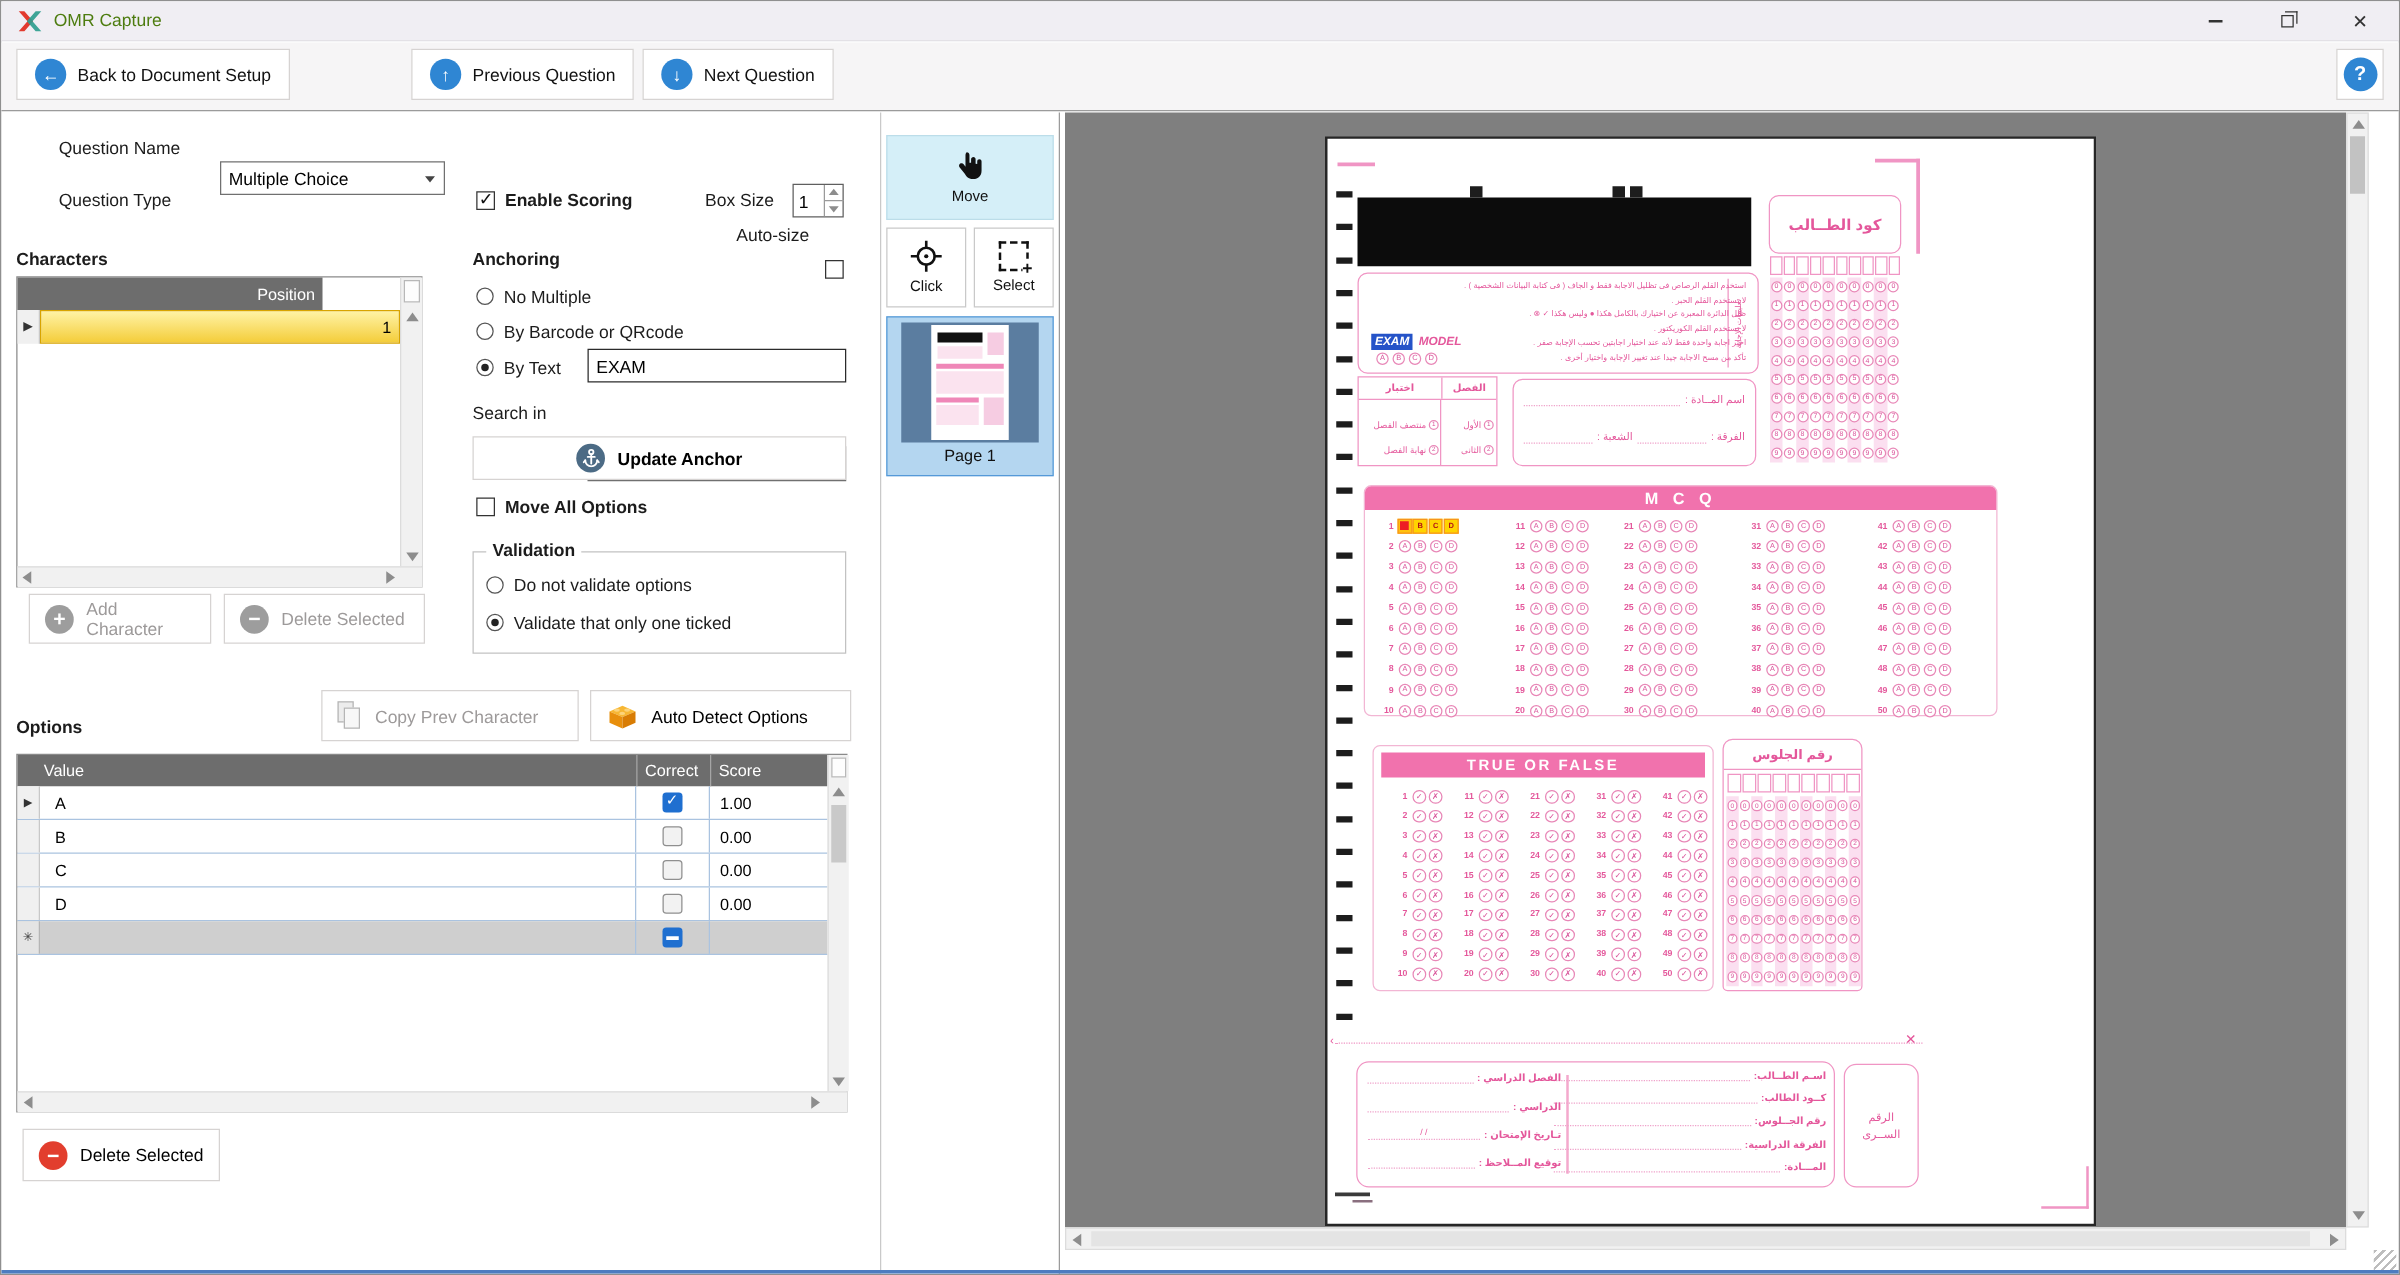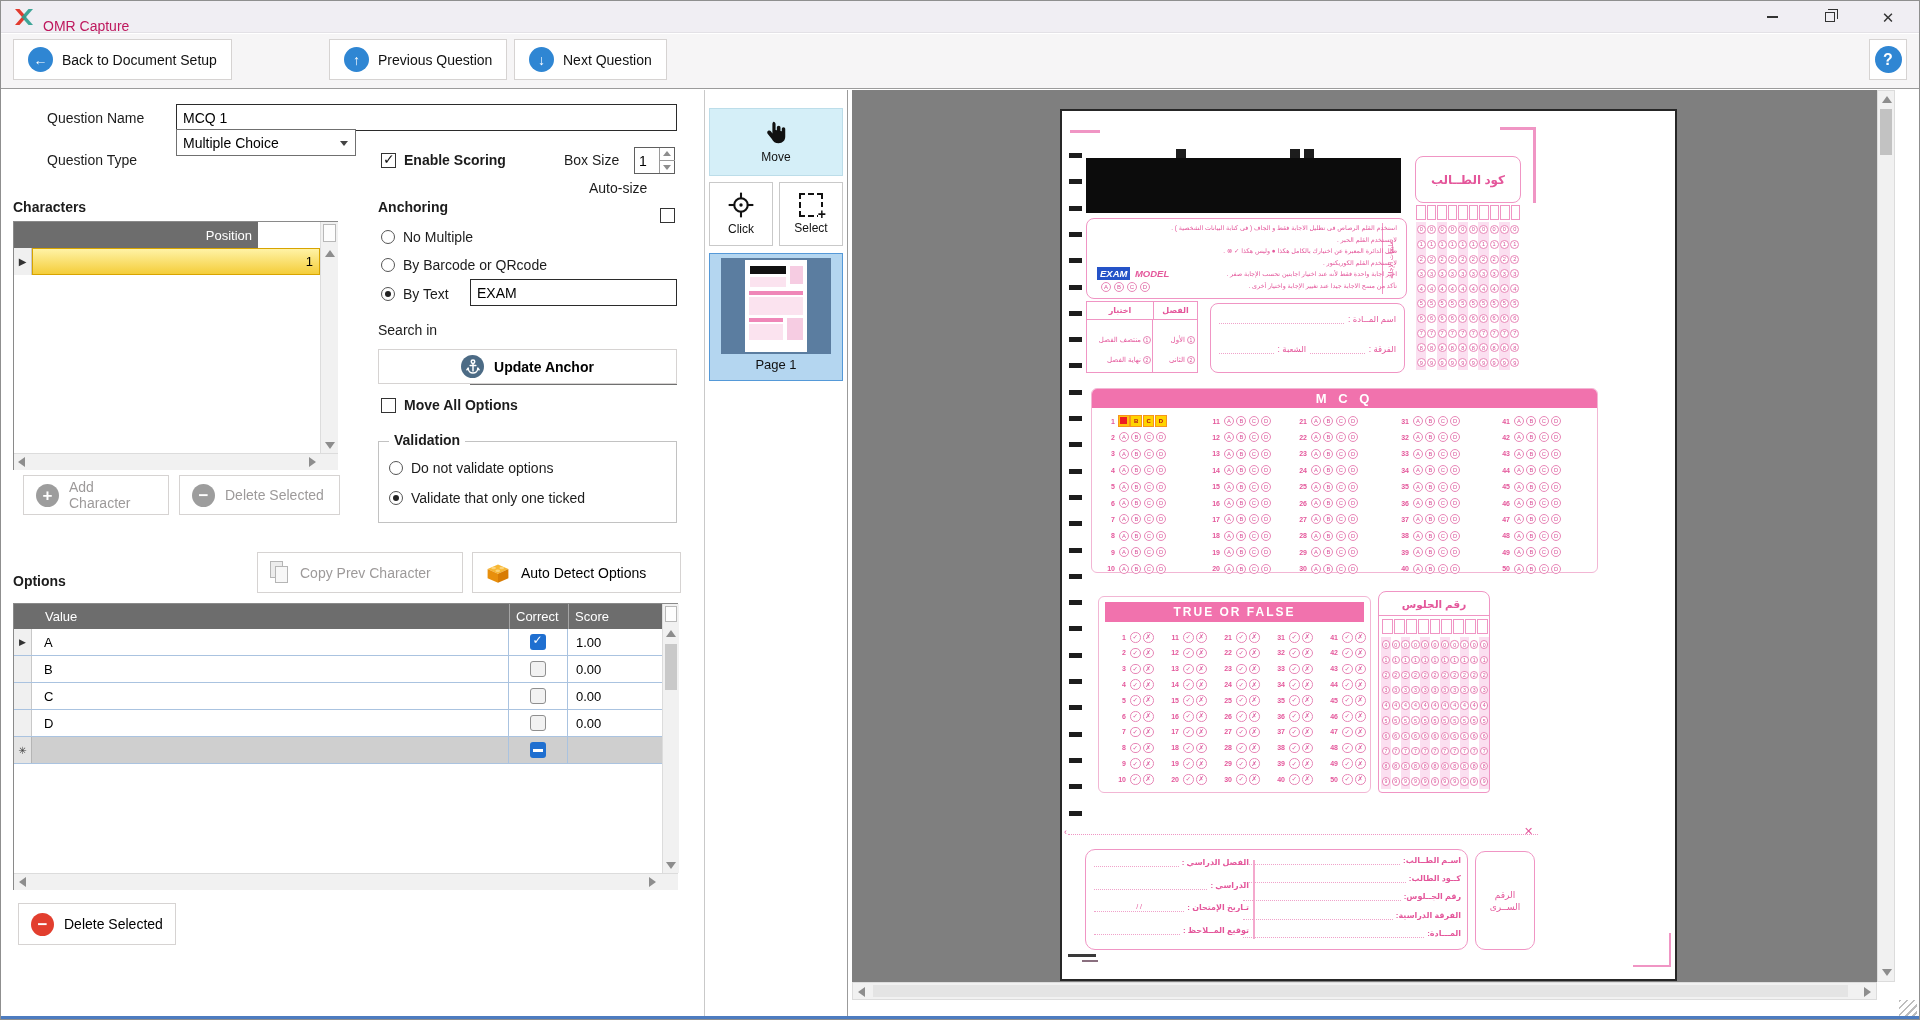--- a/index.html
+++ b/index.html
@@ -1,21 +1,21 @@
 <!DOCTYPE html>
 <html><head>
 <meta charset="utf-8">
 <style>
   html,body{margin:0;padding:0;background:#d8d8d8;}
   *{box-sizing:border-box;font-family:"Liberation Sans","DejaVu Sans",sans-serif;}
   #app{position:relative;width:1920px;height:1020px;background:#ffffff;overflow:hidden;border:1px solid #8f8f8f;}
   .abs{position:absolute;}
   
   #titlebar{left:0;top:0;width:1920px;height:32px;background:#f0eef3;border-bottom:1px solid #e3e1e6;}
-  #title-text{left:42px;top:17px;font-size:14px;color:#be185d;}
+  #title-text{left:42px;top:7px;font-size:14px;color:#4d7c0f;}
   .caption-btn{top:0;height:32px;width:46px;display:flex;align-items:center;justify-content:center;color:#222;}
   .min-glyph{width:11px;height:1.5px;background:#333;}
   .restore-glyph{position:relative;width:10px;height:10px;border:1.2px solid #333;background:#f0eef3;}
   .restore-glyph:before{content:"";position:absolute;left:2px;top:-4px;width:9px;height:9px;border:1.2px solid #333;border-left:none;border-bottom:none;}
   .close-glyph{font-size:15px;color:#333;line-height:1;}
   
   #toolbar{left:0;top:33px;width:1920px;height:55px;background:#f6f5f6;border-bottom:1px solid #9b9b9b;}
   .tb-btn{top:5px;height:41px;background:#fff;border:1px solid #d6d3d2;display:flex;align-items:center;gap:9px;padding:0 14px;font-size:14px;color:#111;cursor:default;}
   .blue-circ{width:25px;height:25px;border-radius:50%;background:#2f86d3;color:#fff;display:flex;align-items:center;justify-content:center;font-size:14px;font-weight:bold;flex:0 0 auto;}
   #help-btn{left:1868px;top:5px;width:38px;height:41px;background:#fff;border:1px solid #d6d3d2;display:flex;align-items:center;justify-content:center;}
@@ -102,23 +102,20 @@
     <div class="abs tb-btn" style="left:513px">
       <div class="blue-circ">↓</div>
       <span>Next Question</span>
     </div>
     <div class="abs" id="help-btn">
       <div class="q-circ">?</div>
     </div>
   </div>
 
   <div class="abs lbl" style="left:46px;top:104px;height:26px">Question Name</div>
-  <div class="abs inp" style="left:175px;top:103px;width:501px;height:27px;border-color:#2b2b2b">
-      <span>MCQ 1</span>
-    </div>
 
   <div class="abs lbl" style="left:46px;top:145px;height:27px">Question Type</div>
   <div class="abs combo" style="left:175px;top:128px;width:180px;height:27px">
     <span>Multiple Choice</span>
     <span class="carr"></span>
   </div>
   <div class="abs row" style="left:380px;top:151px">
     <div class="cb checked"></div>
     <span class="lbl semib">Enable Scoring</span>
   </div>
@@ -225,21 +222,21 @@
       <ellipse cx="6.6" cy="6.2" rx="1.8" ry="1" fill="#fcd37a"></ellipse>
       <ellipse cx="12.9" cy="6.2" rx="1.8" ry="1" fill="#fcd37a"></ellipse>
       <ellipse cx="9.8" cy="8.3" rx="1.8" ry="1" fill="#fcd37a"></ellipse>
     </svg>
     <span>Auto Detect Options</span>
   </div>
 
   <div class="abs lbl bold" style="left:12px;top:572px">Options</div>
   <div class="abs grid-outer" style="left:12px;top:602px;width:665px;height:287px">
     <div class="grid-head" style="position:absolute;left:0;top:0;width:648px;height:25px">
-      <span style="padding-left:31px;flex:0 0 495px">Value</span>
+      <span style="padding-left:21px;flex:0 0 495px">Value</span>
       <span style="flex:0 0 59px;border-left:1px solid #a5a5a5;padding-left:6px;height:25px;display:flex;align-items:center">Correct</span>
       <span style="flex:1;border-left:1px solid #a5a5a5;padding-left:6px;height:25px;display:flex;align-items:center">Score</span>
     </div>
     <div id="options-rows" class="abs" style="left:0;top:25px;width:648px">
         <div style="position: relative; height: 27px; border-bottom: 1px solid rgb(170, 195, 224); display: flex;">
           <div style="flex: 0 0 18px; background: rgb(240, 240, 240); border-right: 1px solid rgb(200, 200, 200); display: flex; align-items: center; justify-content: center; font-size: 9px; color: rgb(51, 51, 51);">▶</div>
           <div style="flex: 0 0 477px; display: flex; align-items: center; padding-left: 12px; font-size: 13px; border-right: 1px solid rgb(170, 195, 224);">A</div>
           <div style="flex: 0 0 59px; display: flex; align-items: center; justify-content: center; border-right: 1px solid rgb(170, 195, 224);">
             <div class="blue-cb on"></div>
           </div>

